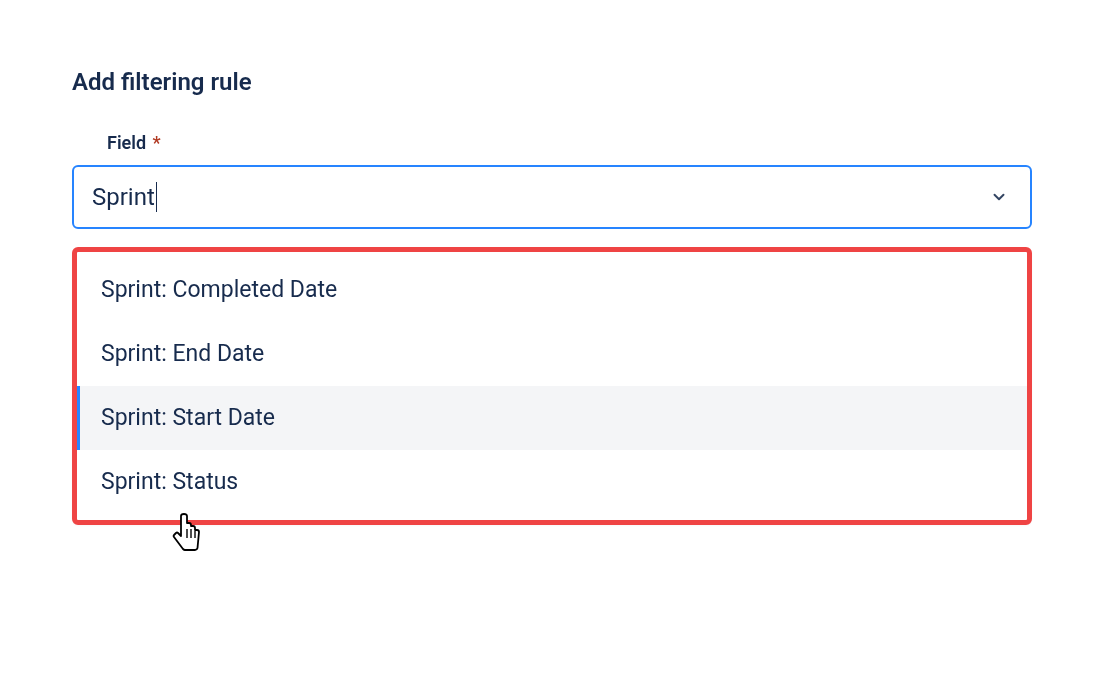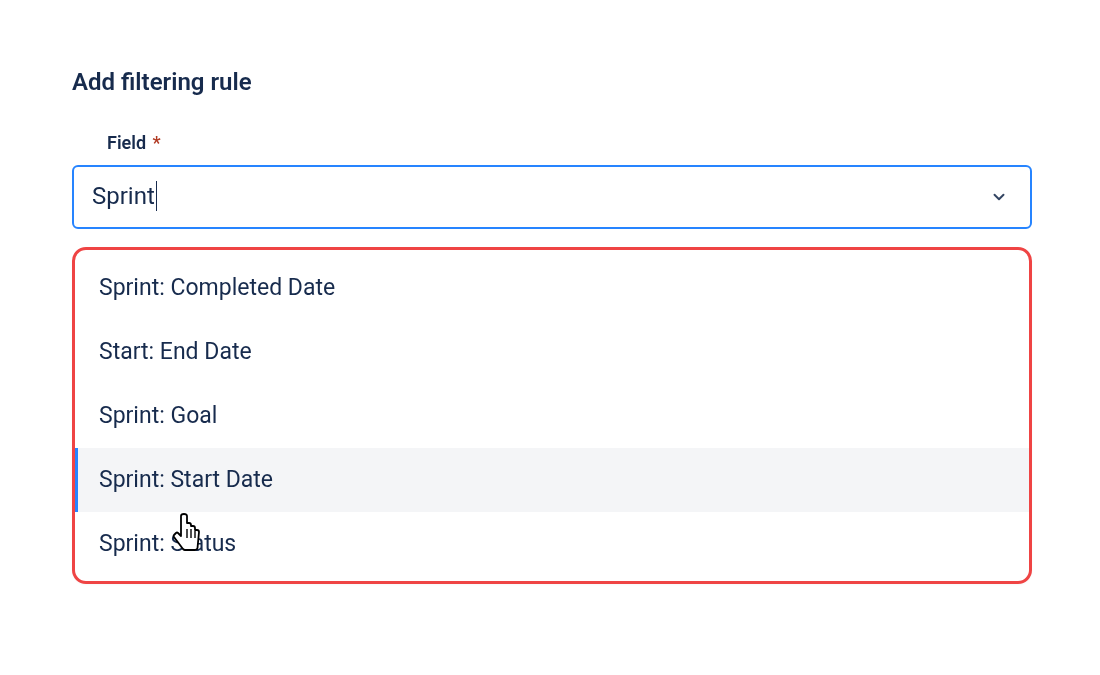--- a/index.html
+++ b/index.html
@@ -38,22 +38,22 @@
     }
 
     .select-control {
       position: relative;
       width: 960px;
       height: 64px;
       border: 2px solid #2684ff;
       border-radius: 6px;
       background: #ffffff;
       display: flex;
-      align-items: flex-end;
-      padding: 16px 18px;
+      align-items: center;
+      padding: 0 18px;
     }
 
     .select-value-wrap {
       display: inline-flex;
       align-items: center;
     }
 
     .select-value {
       font-size: 24px;
       font-weight: 400;
@@ -78,22 +78,22 @@
       height: 34px;
       display: flex;
       align-items: center;
       justify-content: center;
       cursor: pointer;
     }
 
     .dropdown-panel {
       width: 960px;
       margin-top: 18px;
-      border: 3px solid #ef4444;
-      border-radius: 14px;
+      border: 5px solid #ef4444;
+      border-radius: 6px;
       background: #ffffff;
       box-shadow: 0 1px 2px rgba(0,0,0,0.03);
       overflow: hidden;
       padding: 6px 0;
     }
 
     .dropdown-option {
       position: relative;
       font-size: 23px;
       color: #172b4d;
@@ -141,22 +141,21 @@
   <span class="chevron-btn">
     <svg width="18" height="18" viewBox="0 0 24 24" fill="none" stroke="#344563" stroke-width="2.6" stroke-linecap="round" stroke-linejoin="round">
       <polyline points="6 9 12 15 18 9"></polyline>
     </svg>
   </span>
 </div>
 
 <div class="dropdown-panel" id="dropdown-panel">
 
 <div class="dropdown-option">Sprint: Completed Date</div>
-    <div class="dropdown-option">Start: End Date</div>
-    <div class="dropdown-option">Sprint: Goal</div>
+    <div class="dropdown-option">Sprint: End Date</div>
     <div class="dropdown-option highlighted">Sprint: Start Date</div>
     <div class="dropdown-option">Sprint: Status</div>
   </div>
 
 <div class="cursor-overlay">
   <svg width="40" height="44" viewBox="0 0 40 44">
     <g>
       <path d="M16 6
                L16 26
                L13 23

